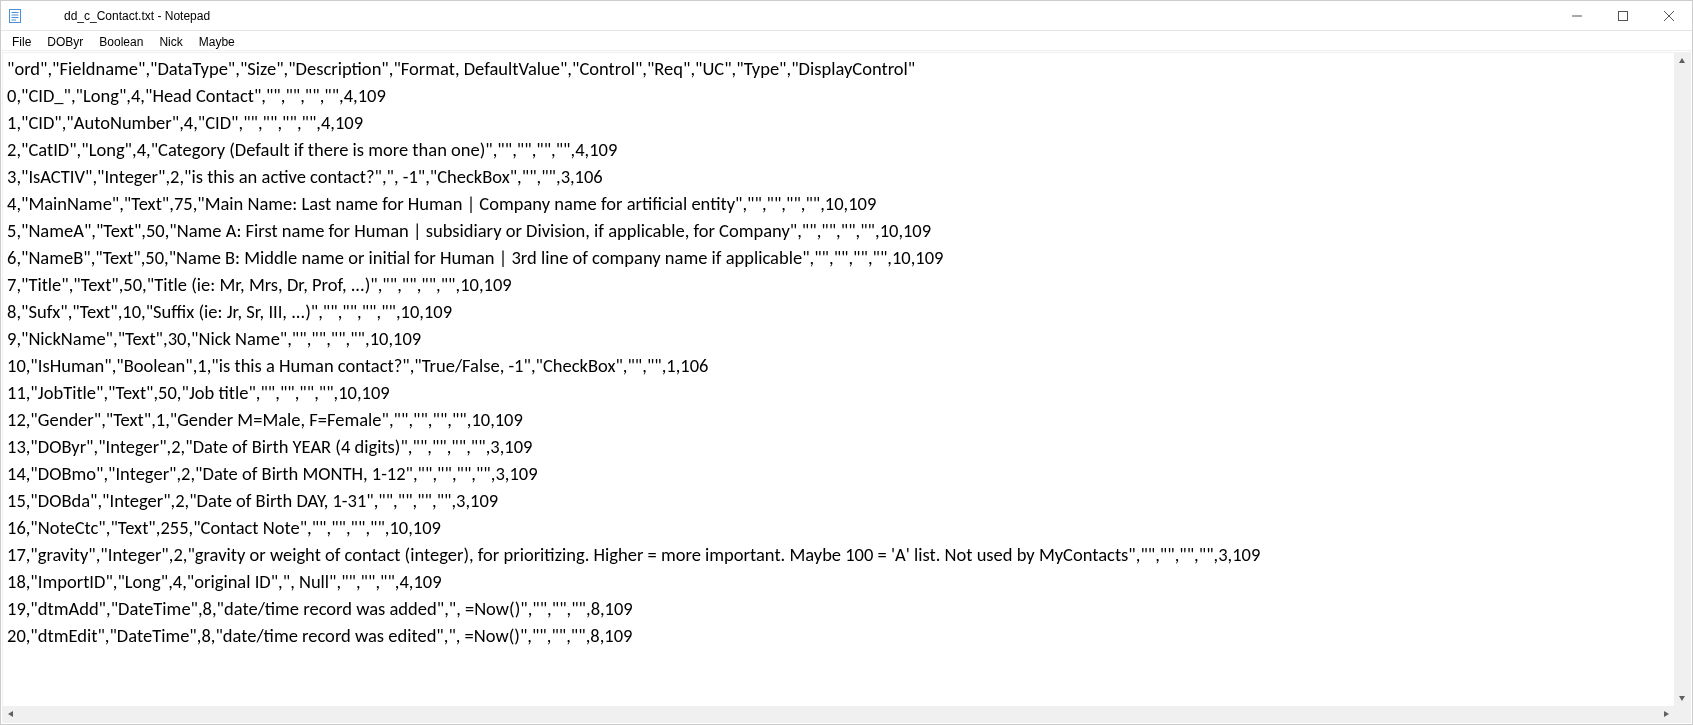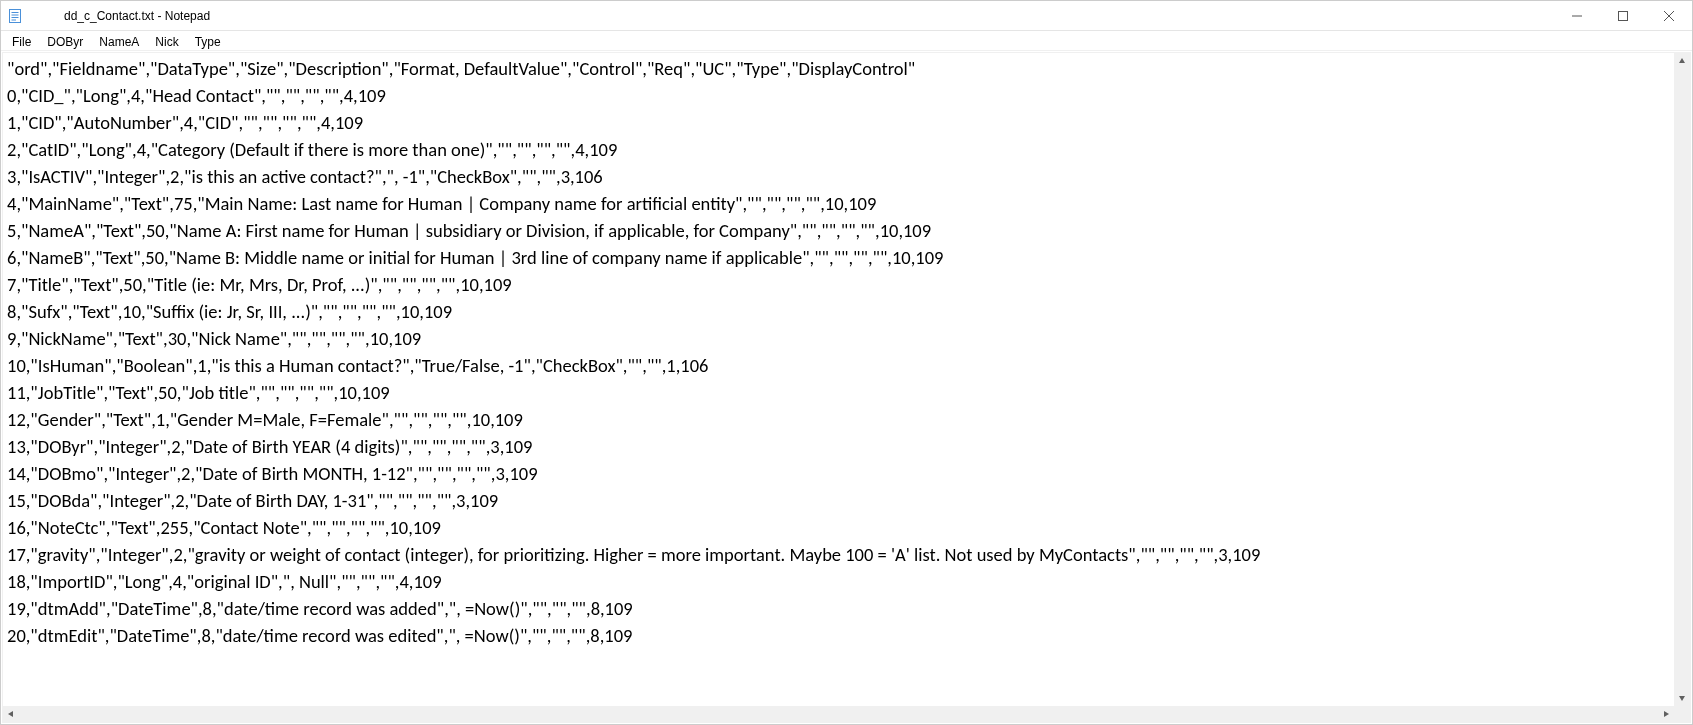--- a/index.html
+++ b/index.html
@@ -145,23 +145,23 @@
       <svg viewBox="0 0 10 10">
         <line x1="0" y1="0" x2="10" y2="10" stroke="currentColor" stroke-width="1"></line>
         <line x1="10" y1="0" x2="0" y2="10" stroke="currentColor" stroke-width="1"></line>
       </svg>
     </div>
   </div>
 
   <div class="menubar">
     <span class="menuitem">File</span>
     <span class="menuitem">DOByr</span>
-    <span class="menuitem">NameA</span>
+    <span class="menuitem">Boolean</span>
     <span class="menuitem">Nick</span>
-    <span class="menuitem">Type</span>
+    <span class="menuitem">Maybe</span>
   </div>
 
   <div class="content-wrap">
     <div class="content" id="content">"ord","Fieldname","DataType","Size","Description","Format, DefaultValue","Control","Req","UC","Type","DisplayControl"
 0,"CID_","Long",4,"Head Contact","","","","",4,109
 1,"CID","AutoNumber",4,"CID","","","","",4,109
 2,"CatID","Long",4,"Category (Default if there is more than one)","","","","",4,109
 3,"IsACTIV","Integer",2,"is this an active contact?",", -1","CheckBox","","",3,106
 4,"MainName","Text",75,"Main Name: Last name for Human | Company name for artificial entity","","","","",10,109
 5,"NameA","Text",50,"Name A: First name for Human | subsidiary or Division, if applicable, for Company","","","","",10,109

